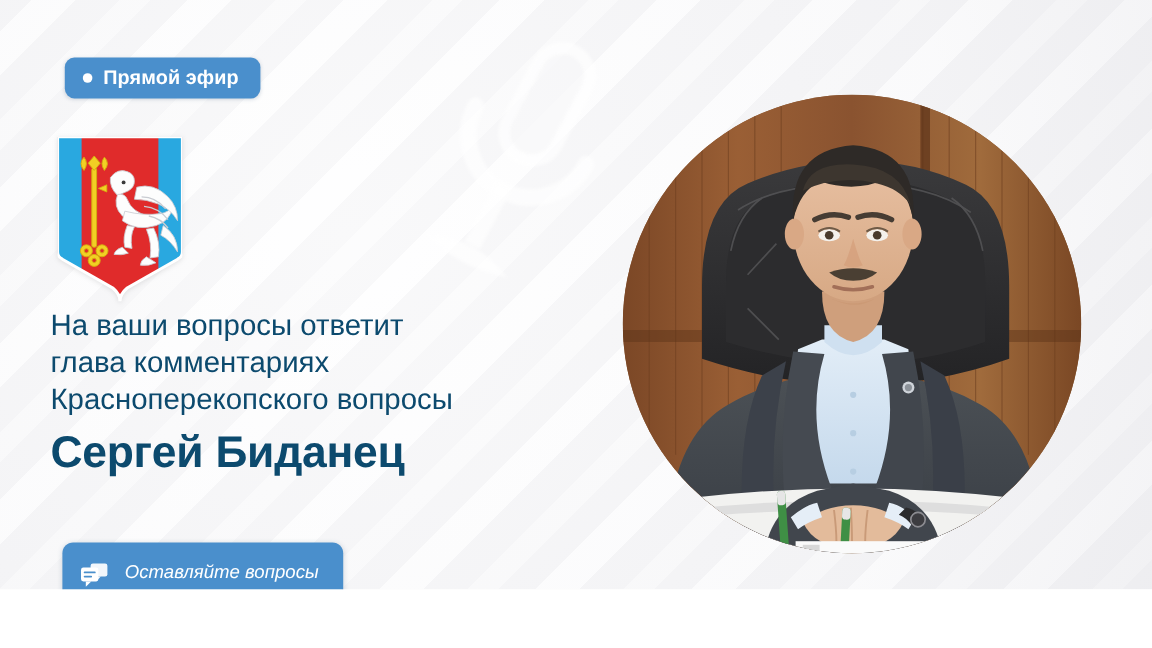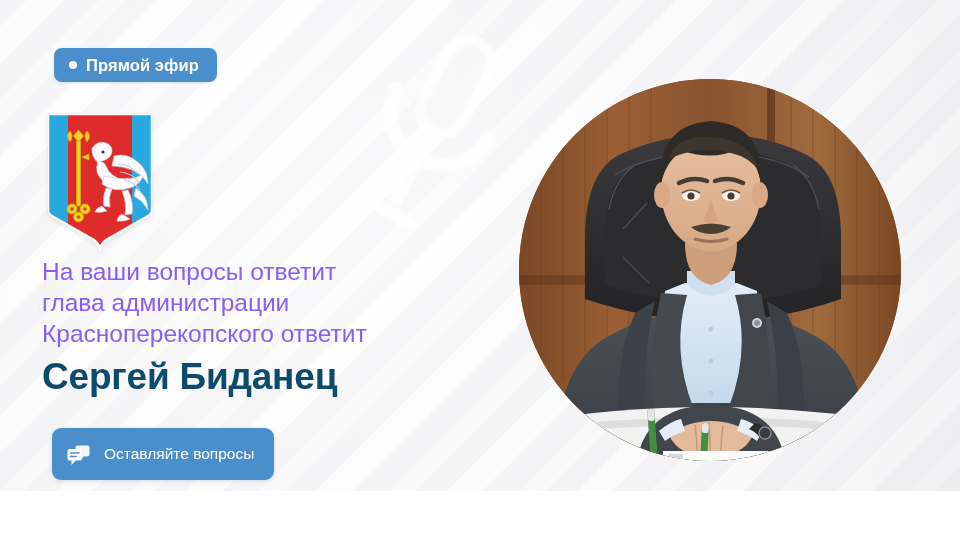--- a/index.html
+++ b/index.html
@@ -94,49 +94,50 @@
   }
 
   
   .headline {
     position: absolute;
     left: 42px;
     top: 256px;
     width: 430px;
   }
   .headline-line {
-    color: #8b5cf6;
+    color: #0c4a6e;
     font-size: 24.5px;
     line-height: 31px;
     font-weight: normal;
     white-space: nowrap;
   }
   .person-name {
     margin-top: 6px;
     color: #0c4a6e;
     font-size: 37px;
     line-height: 44px;
     font-weight: bold;
     letter-spacing: -0.2px;
     white-space: nowrap;
   }
 
   
   .cta {
     position: absolute;
     left: 52px;
-    top: 428px;
+    top: 452px;
     height: 52px;
     padding: 0 20px 0 14px;
     border-radius: 9px;
     background: #4a8fcc;
     display: flex;
     align-items: center;
     gap: 13px;
     box-shadow: 0 1px 4px rgba(60,90,120,0.20);
+    font-style: italic;
   }
   .cta-icon { width: 25px; height: 25px; flex: 0 0 auto; }
   .cta-text {
     color: #ffffff;
     font-size: 15.5px;
     line-height: 18.5px;
     font-weight: normal;
   }
   .cta-text span { display: block; white-space: nowrap; }
 
@@ -220,22 +221,22 @@
         <path d="M74 100 q-5 3 -5 7 q7 1 13 -2z"></path>
 
         <path d="M88 74 q12 8 12 22 q-6 -10 -14 -14z"></path>
       </g>
     </g>
     <path d="M0 0 H104 V96 Q104 100 100 102 L58 126 Q52 131 52 137 Q52 131 46 126 L4 102 Q0 100 0 96 Z" fill="none" stroke="#ffffff" stroke-width="2.5"></path>
   </svg>
 
   <div class="headline">
     <div class="headline-line">На ваши вопросы ответит</div>
-    <div class="headline-line">глава администрации</div>
-    <div class="headline-line">Красноперекопского ответит</div>
+    <div class="headline-line">глава комментариях</div>
+    <div class="headline-line">Красноперекопского вопросы</div>
     <div class="person-name">Сергей Биданец</div>
   </div>
 
   <div class="cta">
     <svg class="cta-icon" viewBox="0 0 25 25">
       <rect x="9.5" y="3.5" width="14" height="11" rx="2" fill="#ffffff" opacity="0.92"></rect>
       <path d="M14 14.5 l0 4 4 -4z" fill="#ffffff" opacity="0.92"></path>
       <rect x="1.5" y="7" width="14.5" height="11.5" rx="2" fill="#ffffff"></rect>
       <path d="M5.5 18.5 l0 4.5 4.5 -4.5z" fill="#ffffff"></path>
       <g stroke="#4a8fcc" stroke-width="1.5" stroke-linecap="round">

